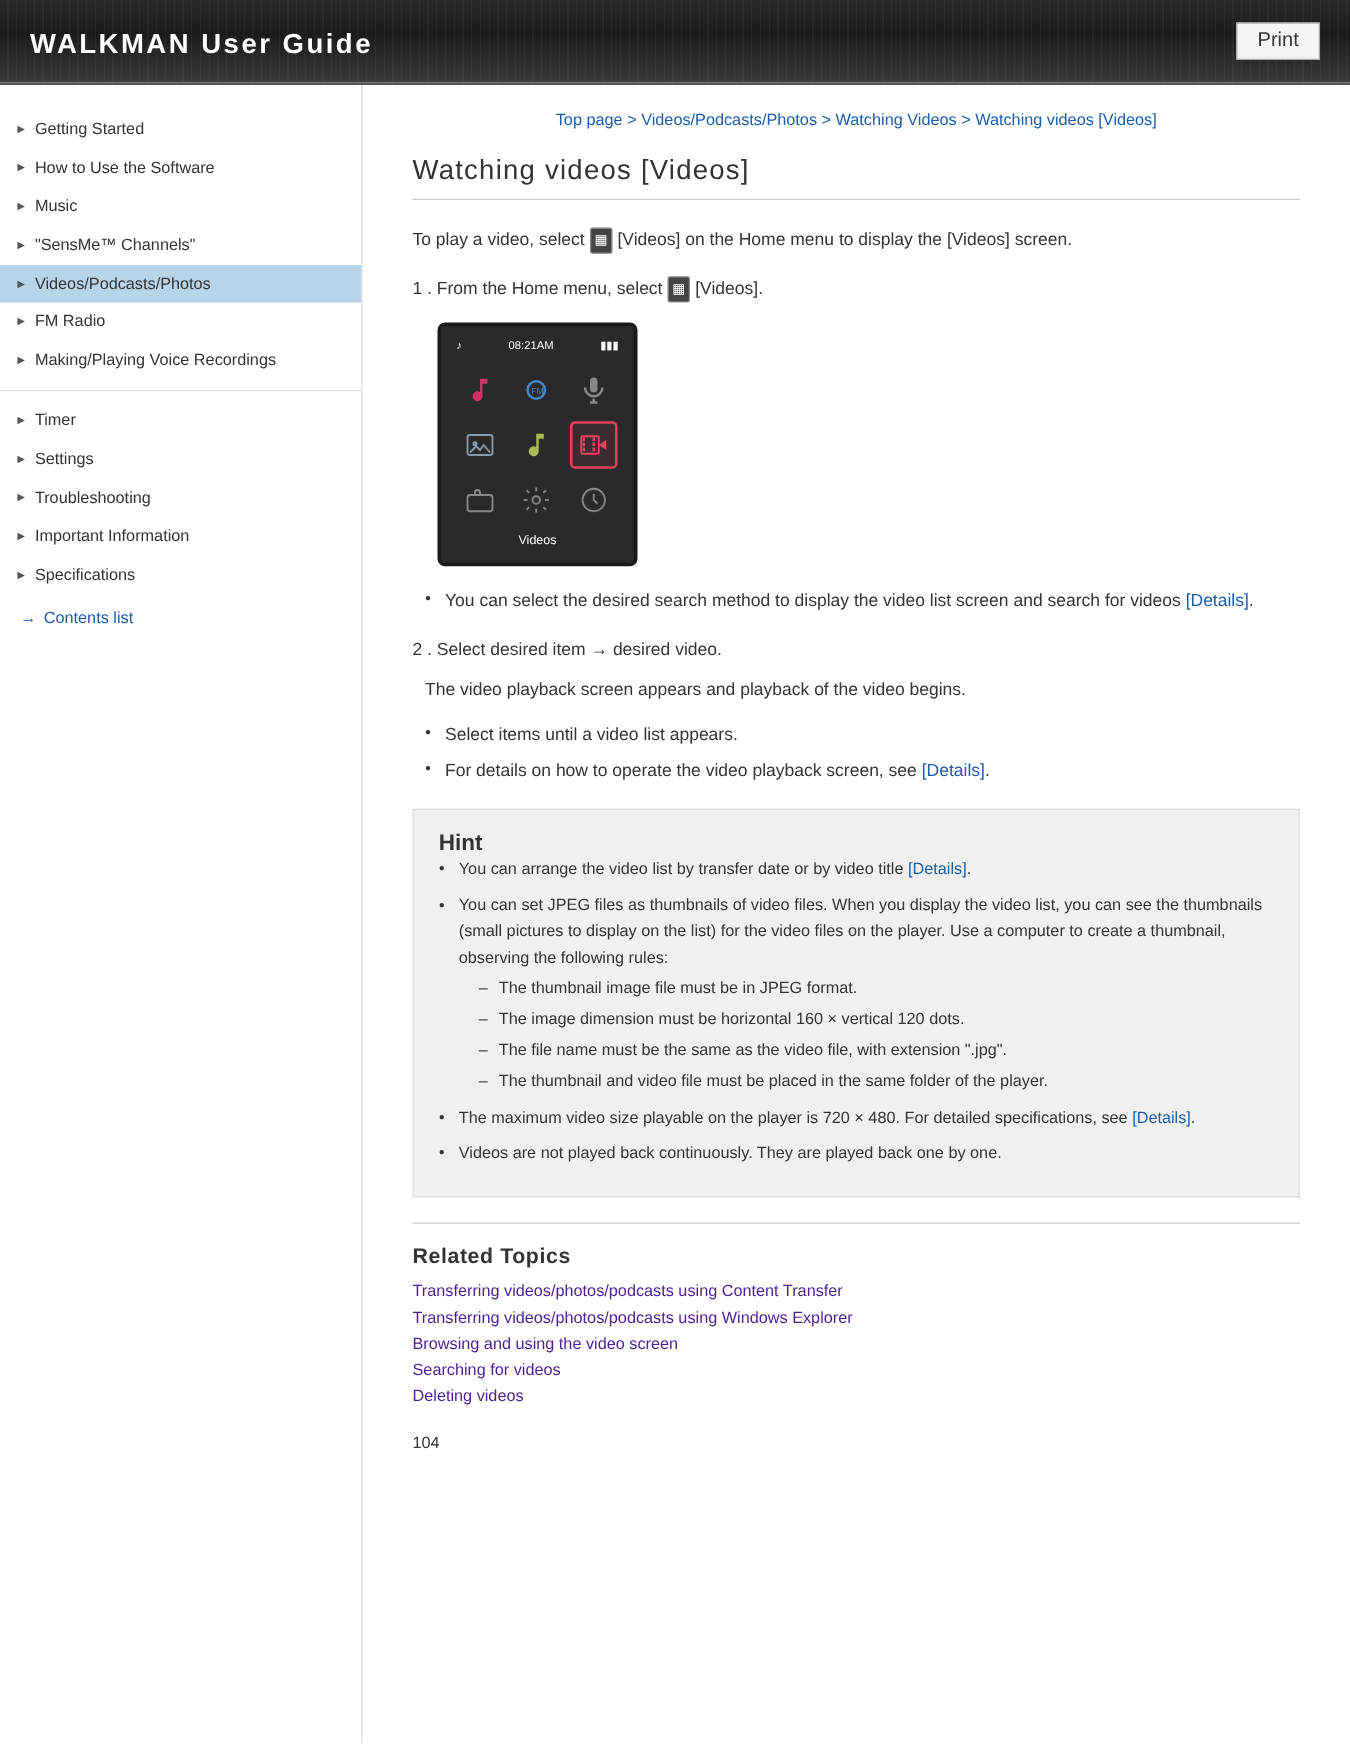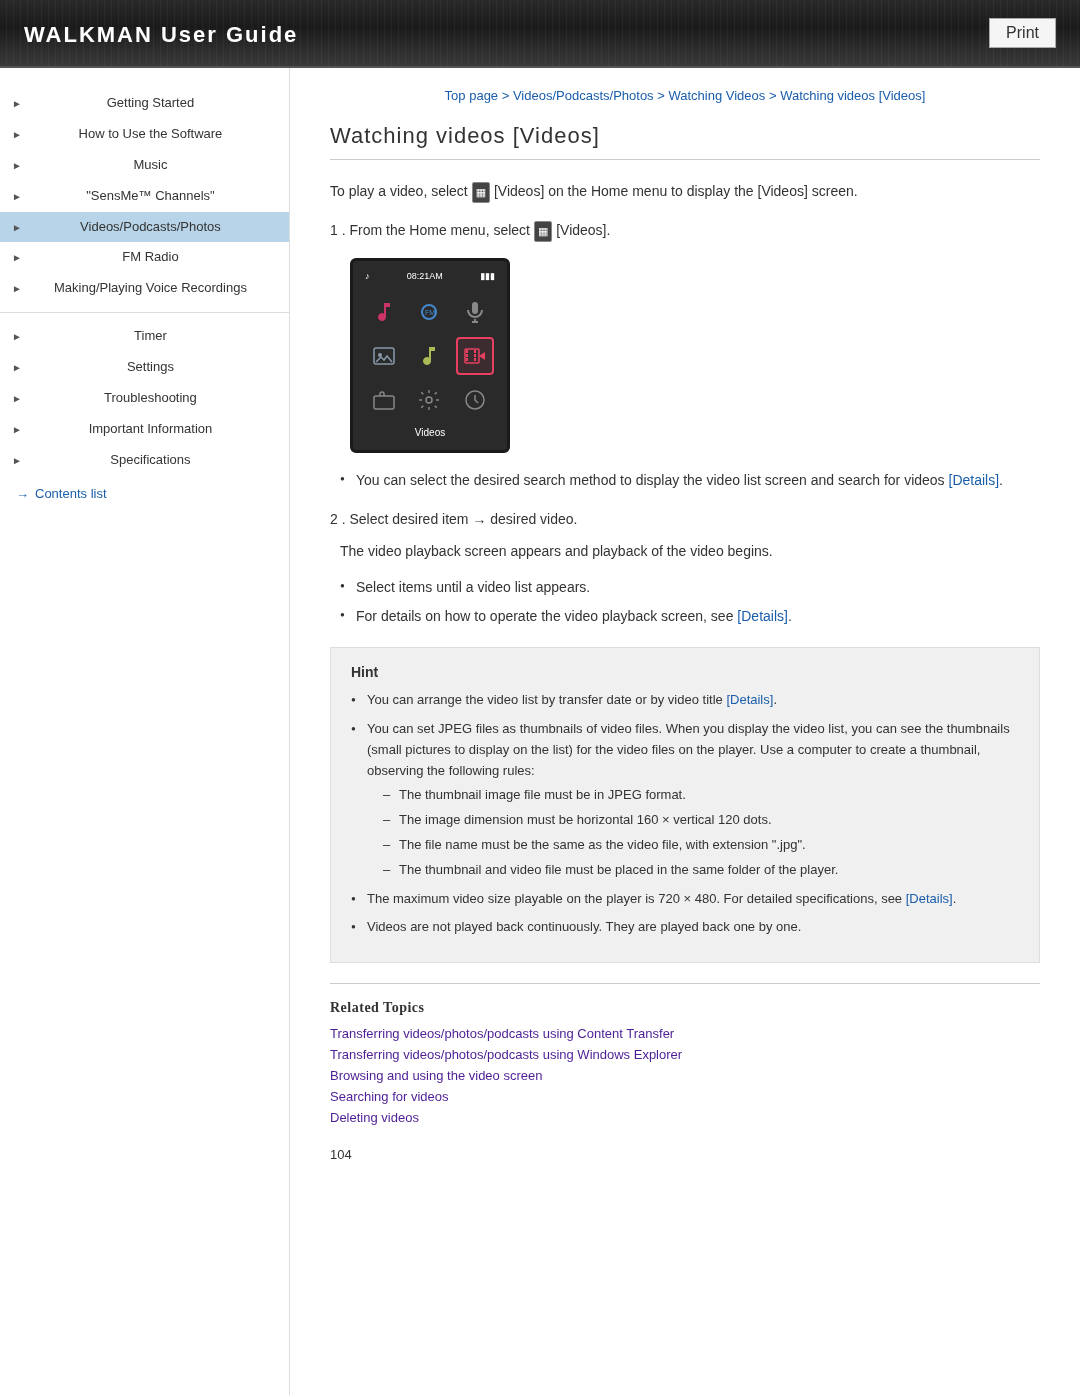--- a/index.html
+++ b/index.html
@@ -81,21 +81,21 @@
       background: #b8d4e8;
       color: #333;
     }
     .sidebar-arrow {
       color: #555;
       margin-right: 6px;
       font-size: 10px;
       margin-top: 2px;
       flex-shrink: 0;
     }
-    .sidebar-label { flex: 1; text-align: center; }
+    .sidebar-label { flex: 1; }
     .sidebar-divider {
       border: none;
       border-top: 1px solid #ddd;
       margin: 8px 0;
     }
     .contents-link {
       display: flex;
       align-items: center;
       padding: 10px 16px;
       color: #1a5dab;
@@ -220,22 +220,22 @@
 
     
     .hint-box {
       background: #f0f0f0;
       border: 1px solid #ddd;
       padding: 16px 20px;
       margin: 20px 0;
     }
     .hint-title {
       font-weight: bold;
-      font-size: 14px;
-      margin-bottom: 10px;
+      font-size: 18px;
+      margin-bottom: 0;
       color: #333;
     }
     .hint-bullet-list {
       list-style: none;
       margin: 0;
       padding: 0;
     }
     .hint-bullet-list > li {
       position: relative;
       padding-left: 16px;
@@ -270,24 +270,23 @@
     }
 
     
     .related-section {
       border-top: 1px solid #ccc;
       padding-top: 16px;
       margin-top: 10px;
     }
     .related-title {
       font-weight: bold;
-      font-size: 14px;
+      font-size: 17px;
       margin-bottom: 10px;
       letter-spacing: 0.5px;
-      font-family: Liberation Serif, serif;
     }
     .related-link {
       display: block;
       color: #4c1d95;
       text-decoration: none;
       margin-bottom: 6px;
       font-size: 13px;
     }
 
     

